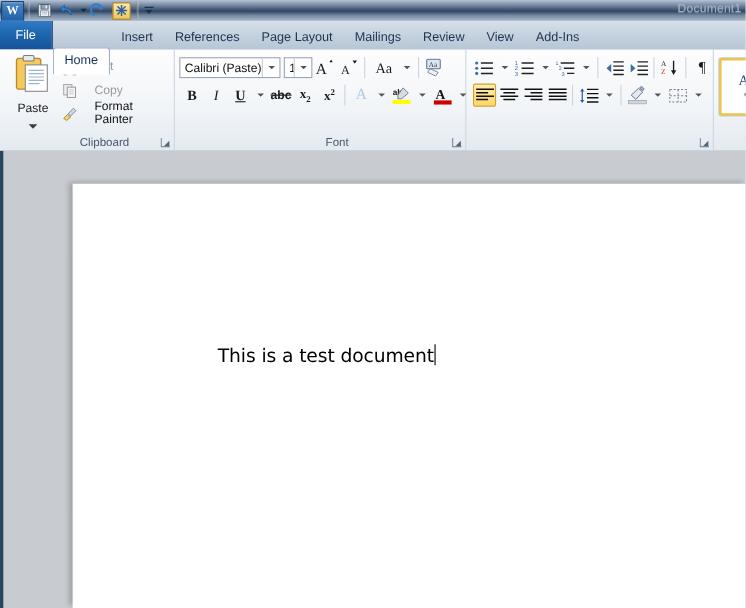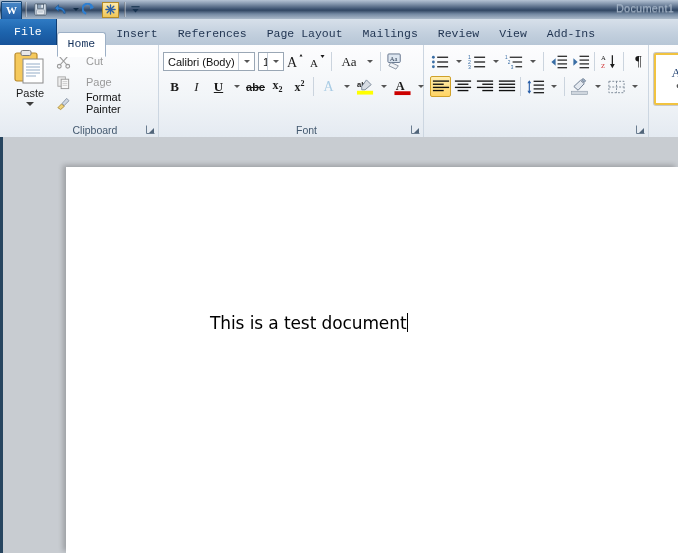--- a/index.html
+++ b/index.html
@@ -74,21 +74,21 @@
   .qat-more {
     width: 13px; height: 17px;
     display:flex; align-items:center; justify-content:center;
   }
 
   
   .tabstrip {
     position: absolute; left: 0; top: 19px; width: 678px; height: 26px;
     background: linear-gradient(to bottom, #d7e0ea 0%, #c3d0de 55%, #b7c6d6 100%);
     border-bottom: 1px solid #9db0c6;
-    display: flex; align-items: center; font-family: Liberation Mono, monospace;
+    display: flex; align-items: flex-start;
   }
   .tab {
     height: 22px; line-height: 22px;
     padding: 0 10px;
     font-size: 11.5px; color: #1f3350;
     margin-top: 4px;
     cursor: default;
     white-space: nowrap;
   }
   .tab.file {
@@ -132,20 +132,21 @@
     display: flex; align-items: flex-end; justify-content: flex-end;
   }
 
   
   #g-clipboard { left: 0; width: 158px; }
   .paste-btn {
     position: absolute; left: 8px; top: 4px;
     width: 44px; height: 68px;
     display: flex; flex-direction: column; align-items: center;
     cursor: default;
+    justify-content: space-between;
   }
   .paste-label { font-size: 11px; color: #1d1d1d; margin-top: 2px; }
   .paste-caret {
     width: 0; height: 0; margin-top: 3px;
     border-left: 4px solid transparent;
     border-right: 4px solid transparent;
     border-top: 4px solid #3d3d3d;
   }
   .cb-item {
     position: absolute; left: 56px;
@@ -231,21 +232,21 @@
     background: linear-gradient(to right, #22415f, #4a6party);
     background: #27455f;
   }
   .page {
     position: absolute; left: 66px; top: 30px;
     width: 612px; height: 386px;
     background: #ffffff;
     box-shadow: -3px -2px 5px rgba(0,0,0,0.22);
   }
   .doc-line {
-    position: absolute; left: 144px; top: 146px;
+    position: absolute; left: 132px; top: 146px;
     font-family: "DejaVu Sans", sans-serif;
     font-size: 17px; color: #000;
     white-space: nowrap;
     letter-spacing: -0.1px;
   }
   .caret {
     display: inline-block;
     width: 1px; height: 19px;
     background: #000;
     vertical-align: -3px;
@@ -365,21 +366,21 @@
       <div class="cb-item disabled" style="top:27px;">
         <svg width="15" height="15" viewBox="0 0 16 16">
           <rect x="2" y="2" width="8" height="10" fill="#eeeeee" stroke="#a8a8a8" stroke-width="1"></rect>
           <rect x="5.5" y="4.5" width="8" height="10" fill="#f8f8f8" stroke="#9a9a9a" stroke-width="1"></rect>
           <g stroke="#c0c0c0" stroke-width=".8">
             <line x1="7" y1="7" x2="12" y2="7"></line>
             <line x1="7" y1="9" x2="12" y2="9"></line>
             <line x1="7" y1="11" x2="12" y2="11"></line>
           </g>
         </svg>
-        <span class="lbl">Page</span>
+        <span class="lbl">Copy</span>
       </div>
 
       <div class="cb-item enabled" style="top:48px;">
         <svg width="15" height="15" viewBox="0 0 16 16">
           <path d="M2 12.5 L6 8.5 L9 11 L5 14.5 Z" fill="#f0d27a" stroke="#a8862c" stroke-width=".9"></path>
           <path d="M6.5 8 L11.5 2.5 L14 5 L8.8 10.2 Z" fill="#cfd8e4" stroke="#7c8a9c" stroke-width=".9"></path>
         </svg>
         <span class="lbl">Format Painter</span>
       </div>
 
@@ -389,21 +390,21 @@
           <path d="M0.5 0.5 L0.5 8.5 L8.5 8.5" fill="none" stroke="#6b7d90" stroke-width="1"></path>
           <path d="M8 3 L8 8 L3 8 Z" fill="#51657a"></path>
         </svg>
       </div>
     </div>
 
     <div class="group" id="g-font">
 
       <div class="fontrow1">
         <div class="combo font-name">
-          <span class="cval">Calibri (Body)</span>
+          <span class="cval">Calibri (Paste)</span>
           <span class="cbtn">
               <span class="caret-sm"></span>
             </span>
         </div>
         <div class="combo font-size">
           <span class="cval">11</span>
           <span class="cbtn">
               <span class="caret-sm"></span>
             </span>
         </div>

